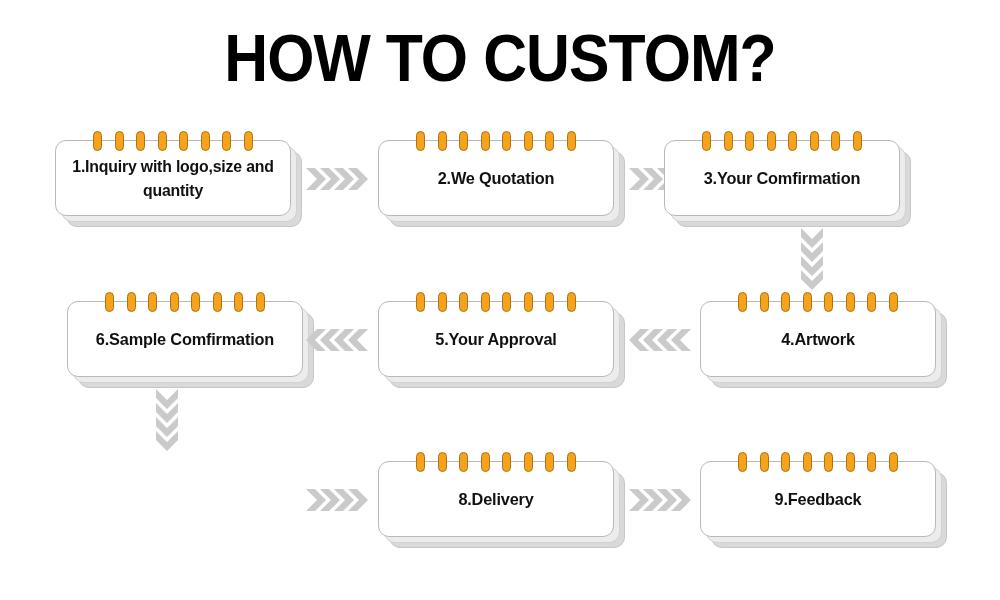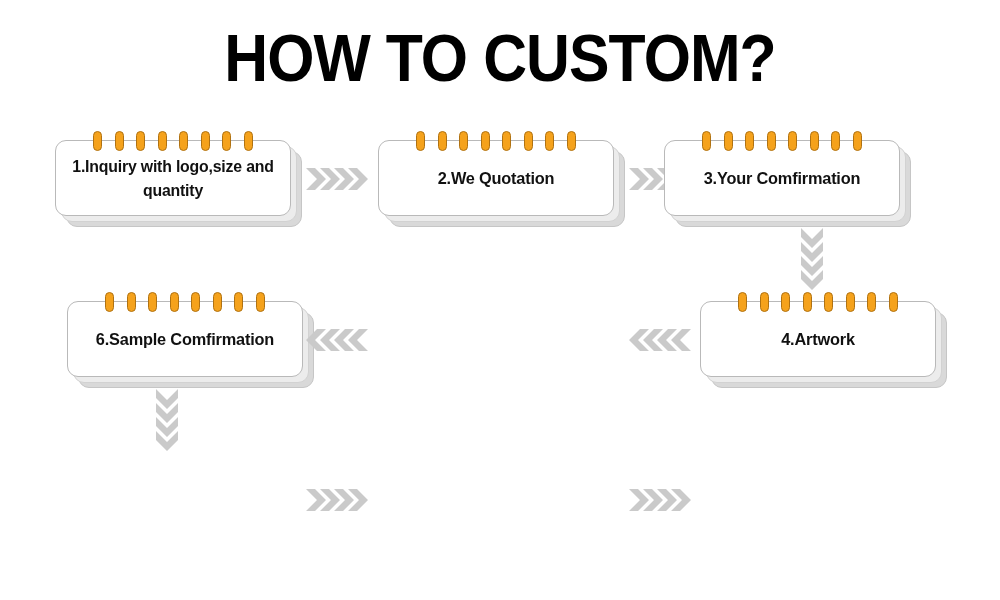--- a/index.html
+++ b/index.html
@@ -235,41 +235,92 @@
         <span class="ring"></span>
         <span class="ring"></span>
         <span class="ring"></span>
         <span class="ring"></span>
         <span class="ring"></span>
         <span class="ring"></span>
         <span class="ring"></span>
       </div>
     </div>
 
+    <div class="card pos-r2c2">
+      <div class="sheet-back"></div>
+      <div class="sheet-mid"></div>
+      <div class="sheet-front">
+        <span class="card-label">5.Your Approval</span>
+      </div>
+      <div class="rings">
+        <span class="ring"></span>
+        <span class="ring"></span>
+        <span class="ring"></span>
+        <span class="ring"></span>
+        <span class="ring"></span>
+        <span class="ring"></span>
+        <span class="ring"></span>
+        <span class="ring"></span>
+      </div>
+    </div>
 
     <div class="card pos-r2c3">
       <div class="sheet-back"></div>
       <div class="sheet-mid"></div>
       <div class="sheet-front">
         <span class="card-label">4.Artwork</span>
       </div>
       <div class="rings">
         <span class="ring"></span>
         <span class="ring"></span>
         <span class="ring"></span>
         <span class="ring"></span>
         <span class="ring"></span>
         <span class="ring"></span>
         <span class="ring"></span>
         <span class="ring"></span>
       </div>
     </div>
 
 
-
+    <div class="card pos-r3c2">
+      <div class="sheet-back"></div>
+      <div class="sheet-mid"></div>
+      <div class="sheet-front">
+        <span class="card-label">8.Delivery</span>
+      </div>
+      <div class="rings">
+        <span class="ring"></span>
+        <span class="ring"></span>
+        <span class="ring"></span>
+        <span class="ring"></span>
+        <span class="ring"></span>
+        <span class="ring"></span>
+        <span class="ring"></span>
+        <span class="ring"></span>
+      </div>
+    </div>
+
+    <div class="card pos-r3c3">
+      <div class="sheet-back"></div>
+      <div class="sheet-mid"></div>
+      <div class="sheet-front">
+        <span class="card-label">9.Feedback</span>
+      </div>
+      <div class="rings">
+        <span class="ring"></span>
+        <span class="ring"></span>
+        <span class="ring"></span>
+        <span class="ring"></span>
+        <span class="ring"></span>
+        <span class="ring"></span>
+        <span class="ring"></span>
+        <span class="ring"></span>
+      </div>
+    </div>
 
     <div class="arrows arr-r1-a">
       <svg width="62" height="28" viewBox="0 0 62 28" xmlns="http://www.w3.org/2000/svg">
         <g fill="#cacaca">
           <polygon points="0,3 9,3 20,14 9,25 0,25 11,14"></polygon>
           <polygon points="14,3 23,3 34,14 23,25 14,25 25,14"></polygon>
           <polygon points="28,3 37,3 48,14 37,25 28,25 39,14"></polygon>
           <polygon points="42,3 51,3 62,14 51,25 42,25 53,14"></polygon>
         </g>
       </svg>

